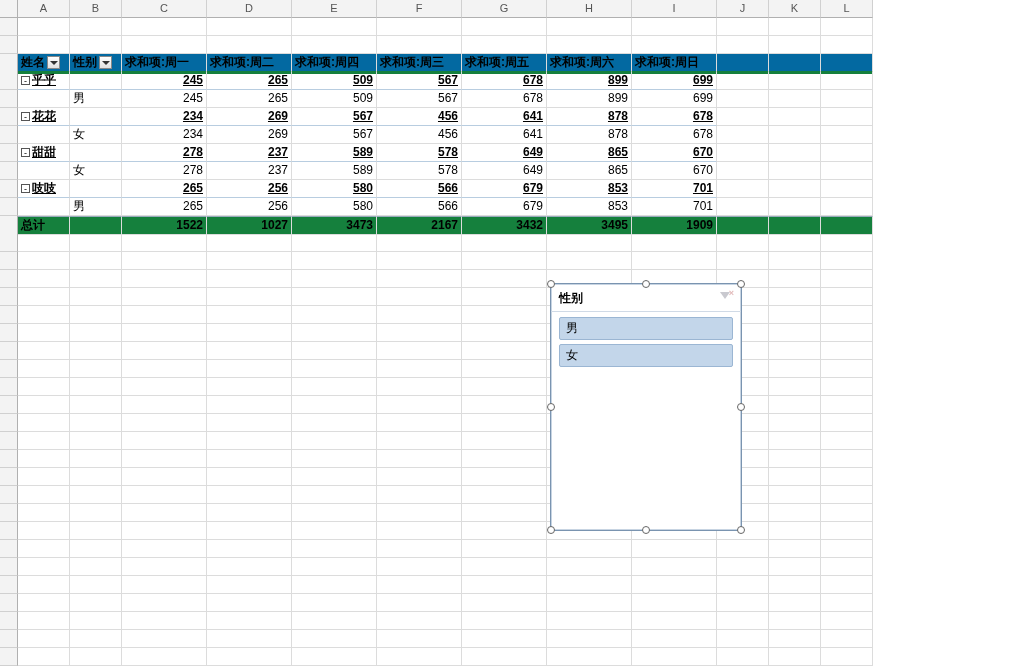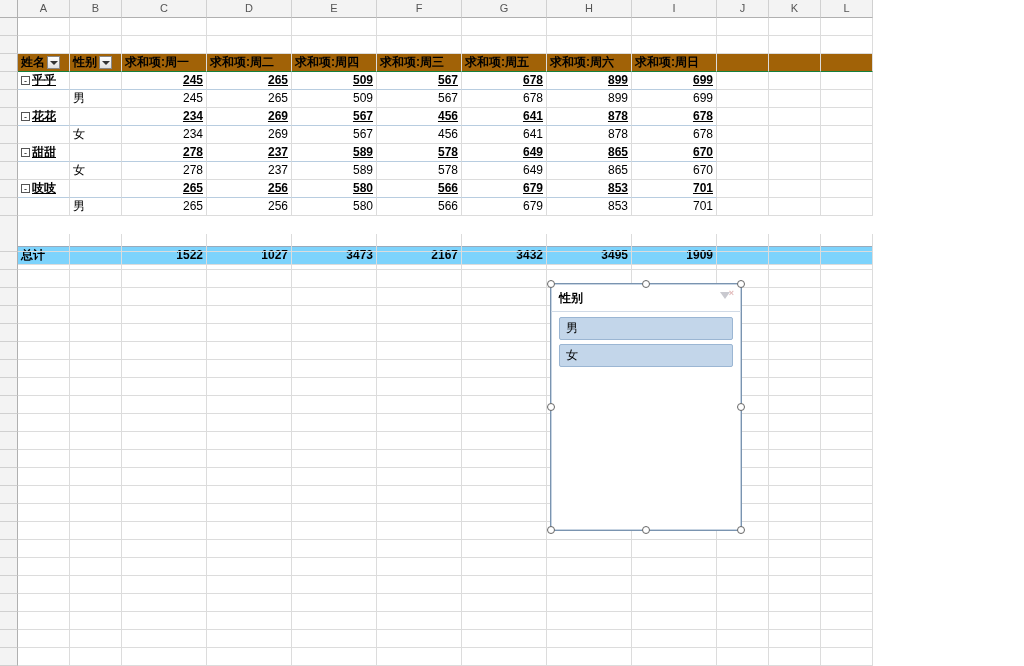--- a/index.html
+++ b/index.html
@@ -50,23 +50,23 @@
   }
   .cell {
     border-right: 1px solid #dcdcdc;
     border-bottom: 1px solid #dcdcdc;
     padding: 0 3px;
     line-height: 17px;
     white-space: nowrap;
   }
   .bold { font-weight: bold; }
   .num { text-align: right; }
-  .hdr-row .cell { background: #a16207; border-bottom: 1px solid #15803d; }
+  .hdr-row .cell { background: #0369a1; border-bottom: 3px solid #15803d; }
   .sub-border .cell.data { border-bottom: 1px solid #b8cde0; text-decoration: underline; }
-  .total-row .cell { background: #7dd3fc; font-weight: bold; border-top: 1px solid #9ab; margin-top: 30px; }
+  .total-row .cell { background: #15803d; font-weight: bold; border-top: 1px solid #9ab; }
   .filter-btn {
     display: inline-block;
     width: 13px; height: 13px;
     border: 1px solid #888;
     background: linear-gradient(#fff,#e0e0e0);
     vertical-align: middle;
     margin-left: 2px;
     position: relative;
   }
   .filter-btn::after {

